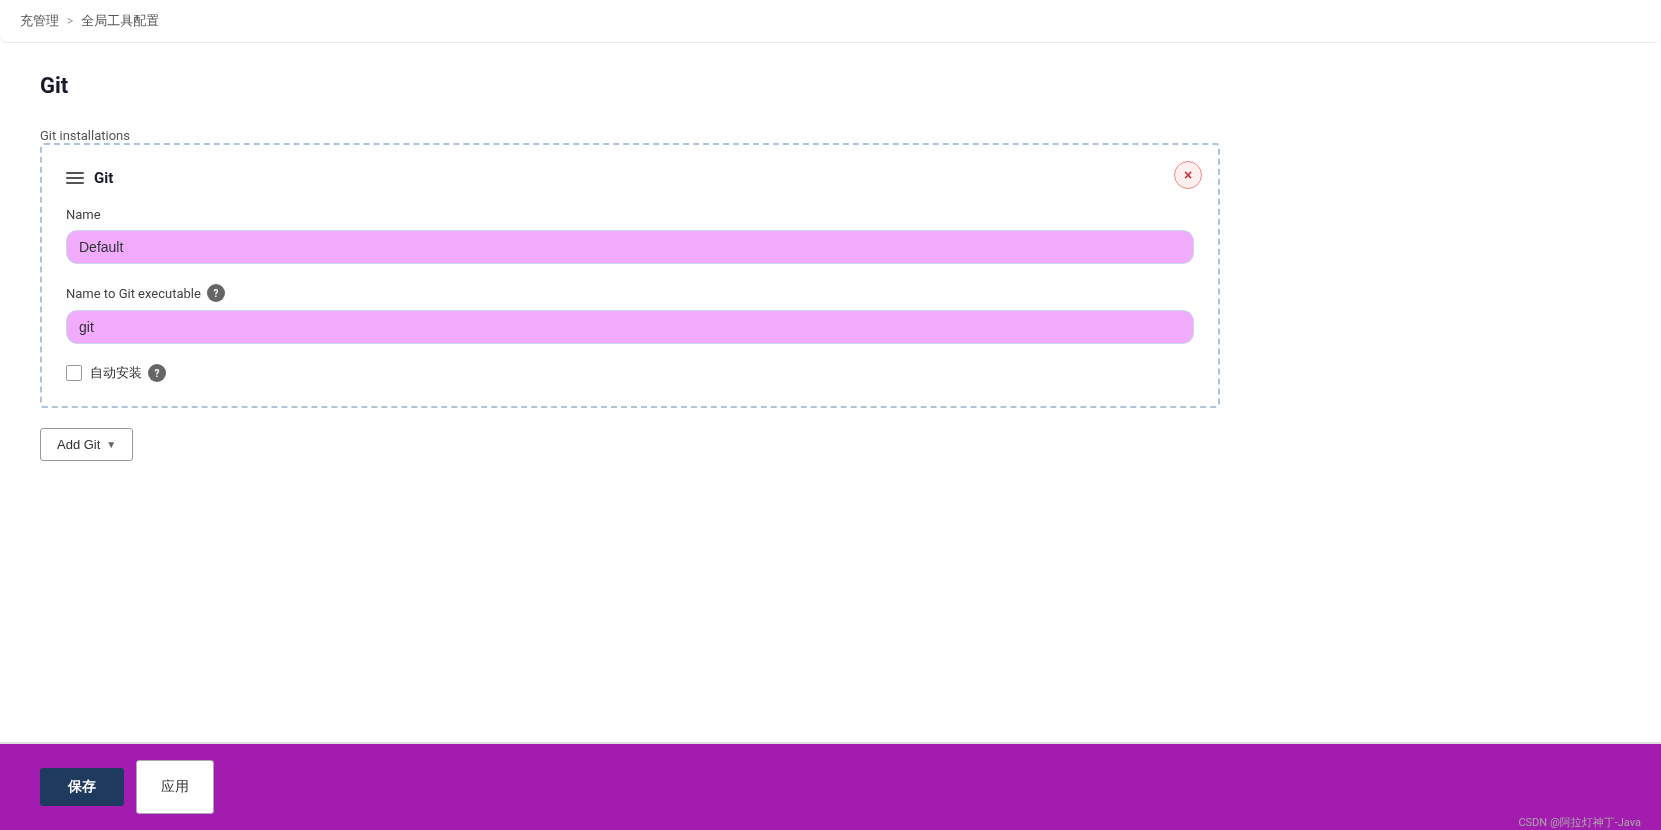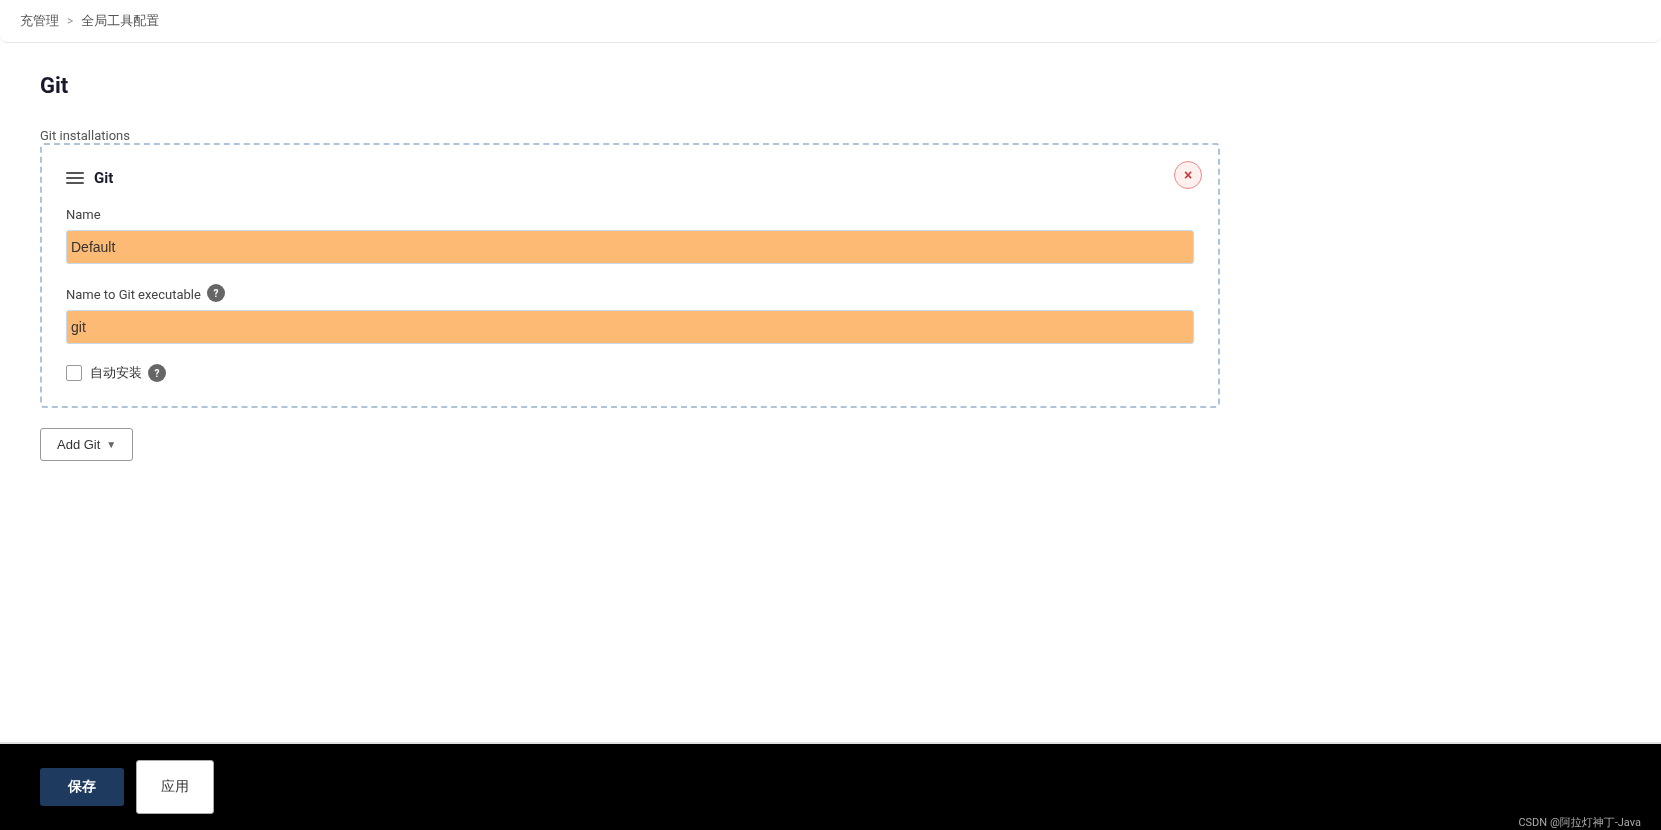--- a/index.html
+++ b/index.html
@@ -116,47 +116,47 @@
 
     .field-group {
       margin-bottom: 20px;
     }
 
     .field-label {
       font-size: 13px;
       color: #444;
       margin-bottom: 8px;
       display: flex;
-      align-items: flex-end;
+      align-items: center;
       gap: 6px;
     }
 
     .help-icon {
       display: inline-flex;
       align-items: center;
       justify-content: center;
       width: 18px;
       height: 18px;
       border-radius: 50%;
       background: #666;
       color: #fff;
       font-size: 10px;
       font-weight: bold;
       cursor: pointer;
     }
 
     .text-input {
       width: 100%;
-      padding: 8px 4px;
+      padding: 8px 12px;
       border: 1px solid #c8d8e8;
-      border-radius: 3px;
+      border-radius: 11px;
       font-size: 14px;
       color: #333;
       outline: none;
-      background: #fdba74;
+      background: #f0abfc;
     }
 
     .checkbox-group {
       display: flex;
       align-items: center;
       gap: 8px;
       margin-top: 8px;
     }
 
     .checkbox-input {
@@ -201,21 +201,21 @@
       font-size: 10px;
       color: #666;
     }
 
     .footer-bar {
       border-top: 2px solid #e0e0e0;
       padding: 16px 40px;
       display: flex;
       align-items: center;
       gap: 12px;
-      background: #000000;
+      background: #a21caf;
     }
 
     .save-btn {
       padding: 10px 28px;
       background: #1e3a5f;
       color: #fff;
       border: none;
       border-radius: 3px;
       font-size: 14px;
       font-weight: 600;

